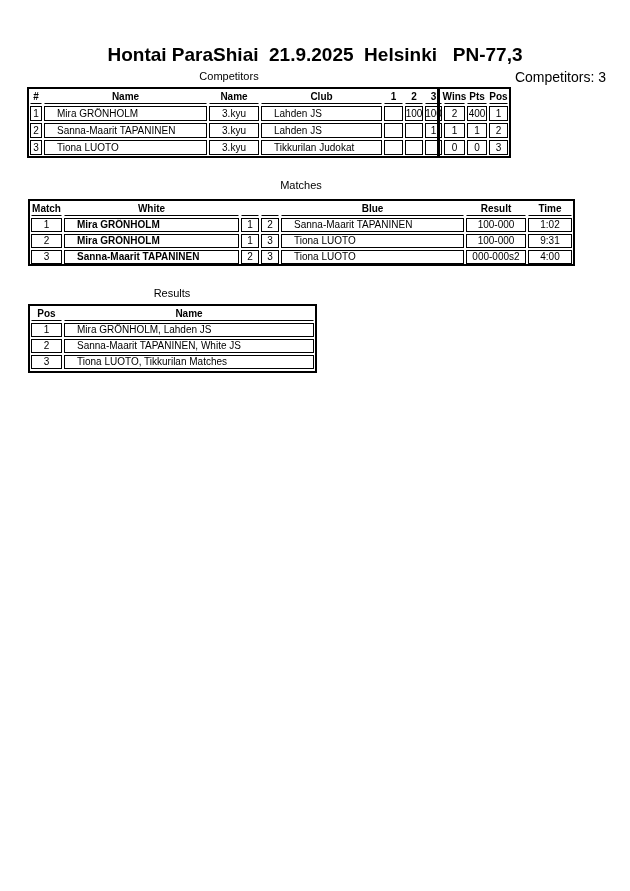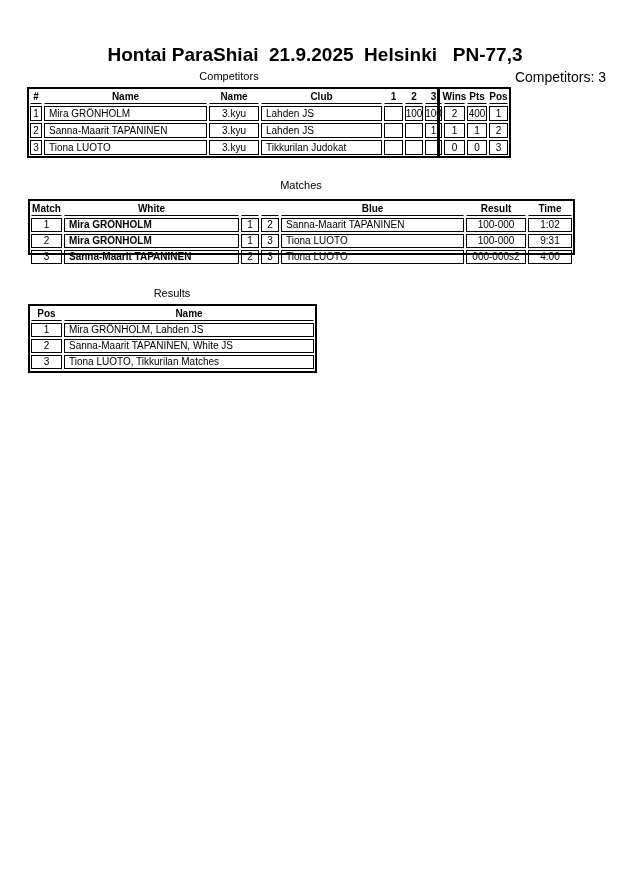--- a/index.html
+++ b/index.html
@@ -54,30 +54,30 @@
   }
   .hcell {
     border: 1px solid transparent;
     border-bottom: 1px solid #000;
     font-weight: bold;
     display: flex; align-items: center; justify-content: center;
     white-space: nowrap; overflow: visible;
     box-sizing: border-box;
   }
   .c { justify-content: center; }
-  .l { justify-content: flex-start; padding-left: 4px; }
+  .l { justify-content: flex-start; padding-left: 12px; }
   .b { font-weight: bold; }
 
   #competitors-table {
     left: 27px; top: 87px; width: 484px; height: 71px;
     grid-template-columns: 12px 163px 50px 121px 19px 18px 17px 21px 20px 19px;
     grid-template-rows: 14px 15px 15px 15px;
   }
   #matches-table {
-    left: 28px; top: 199px; width: 547px; height: 56px;
+    left: 28px; top: 199px; width: 547px; height: 67px;
     grid-template-columns: 31px 175px 18px 18px 183px 60px 44px;
     grid-template-rows: 14px 14px 14px 14px;
   }
   #results-table {
     left: 28px; top: 304px; width: 289px; height: 69px;
     grid-template-columns: 31px 250px;
     grid-template-rows: 14px 14px 14px 14px;
   }
   .vdivider {
     position: absolute; top: 0; bottom: 0;

